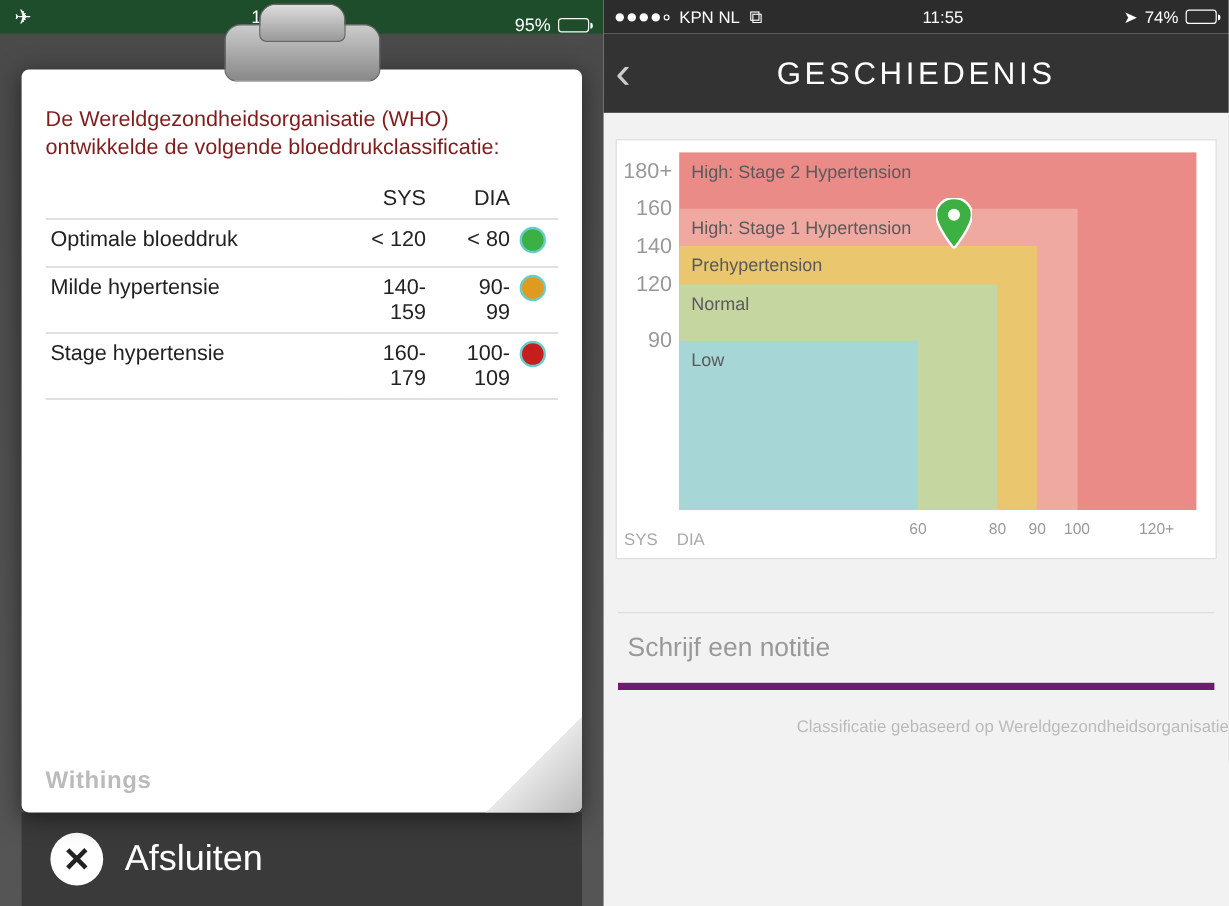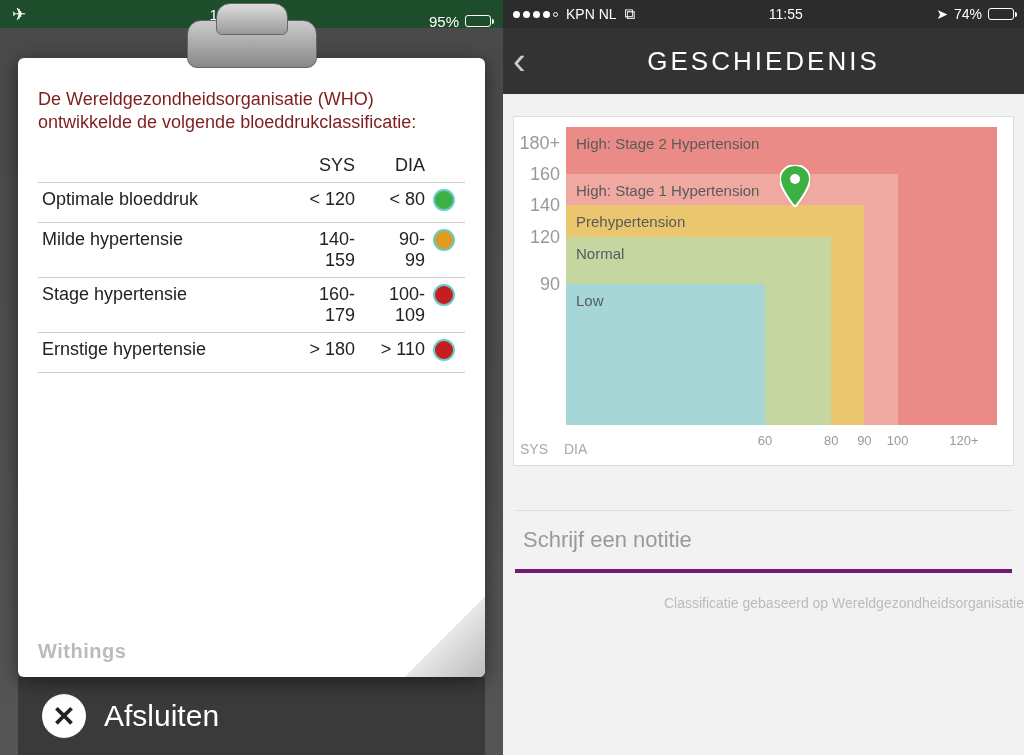--- a/index.html
+++ b/index.html
@@ -228,21 +228,21 @@
     position:absolute; left:44px; right:0; bottom:0; height:28px;
     display:flex; align-items:flex-start;
   }
   .x-tick { position:absolute; font-size:13px; color:#999; transform:translateX(-50%); top:4px; }
   .axis-label-sys { position:absolute; left:6px; bottom:8px; color:#aaa; font-size:14px; }
   .axis-label-dia { position:absolute; left:50px; bottom:8px; color:#aaa; font-size:14px; }
 
   .note-row {
     margin: 44px 12px 0 12px;
     border-top:1px solid #ddd;
-    border-bottom:4px solid #701a75;
+    border-bottom:6px solid #701a75;
     padding: 16px 8px;
     color:#999; font-size:22px;
   }
   .footer-note {
     text-align:right; color:#bbb; font-size:14px;
     margin-top: 22px;
   }
 </style>
 </head>
 <body>
@@ -291,26 +291,20 @@
               <td><span class="dot orange"></span></td>
             </tr>
             <tr>
               <td>Stage hypertensie</td>
               <td class="val">160-
 179</td>
               <td class="val">100-
 109</td>
               <td><span class="dot red"></span></td>
             </tr>
-            <tr>
-              <td>Ernstige hypertensie</td>
-              <td class="val">&gt; 180</td>
-              <td class="val">&gt; 110</td>
-              <td><span class="dot red"></span></td>
-            </tr>
           </tbody>
       </table>
 
       <div class="withings-brand">Withings</div>
       <div class="page-curl"></div>
     </div>
 
     <div class="close-bar">
       <div class="close-x">✕</div>
       <span class="close-label">Afsluiten</span>

